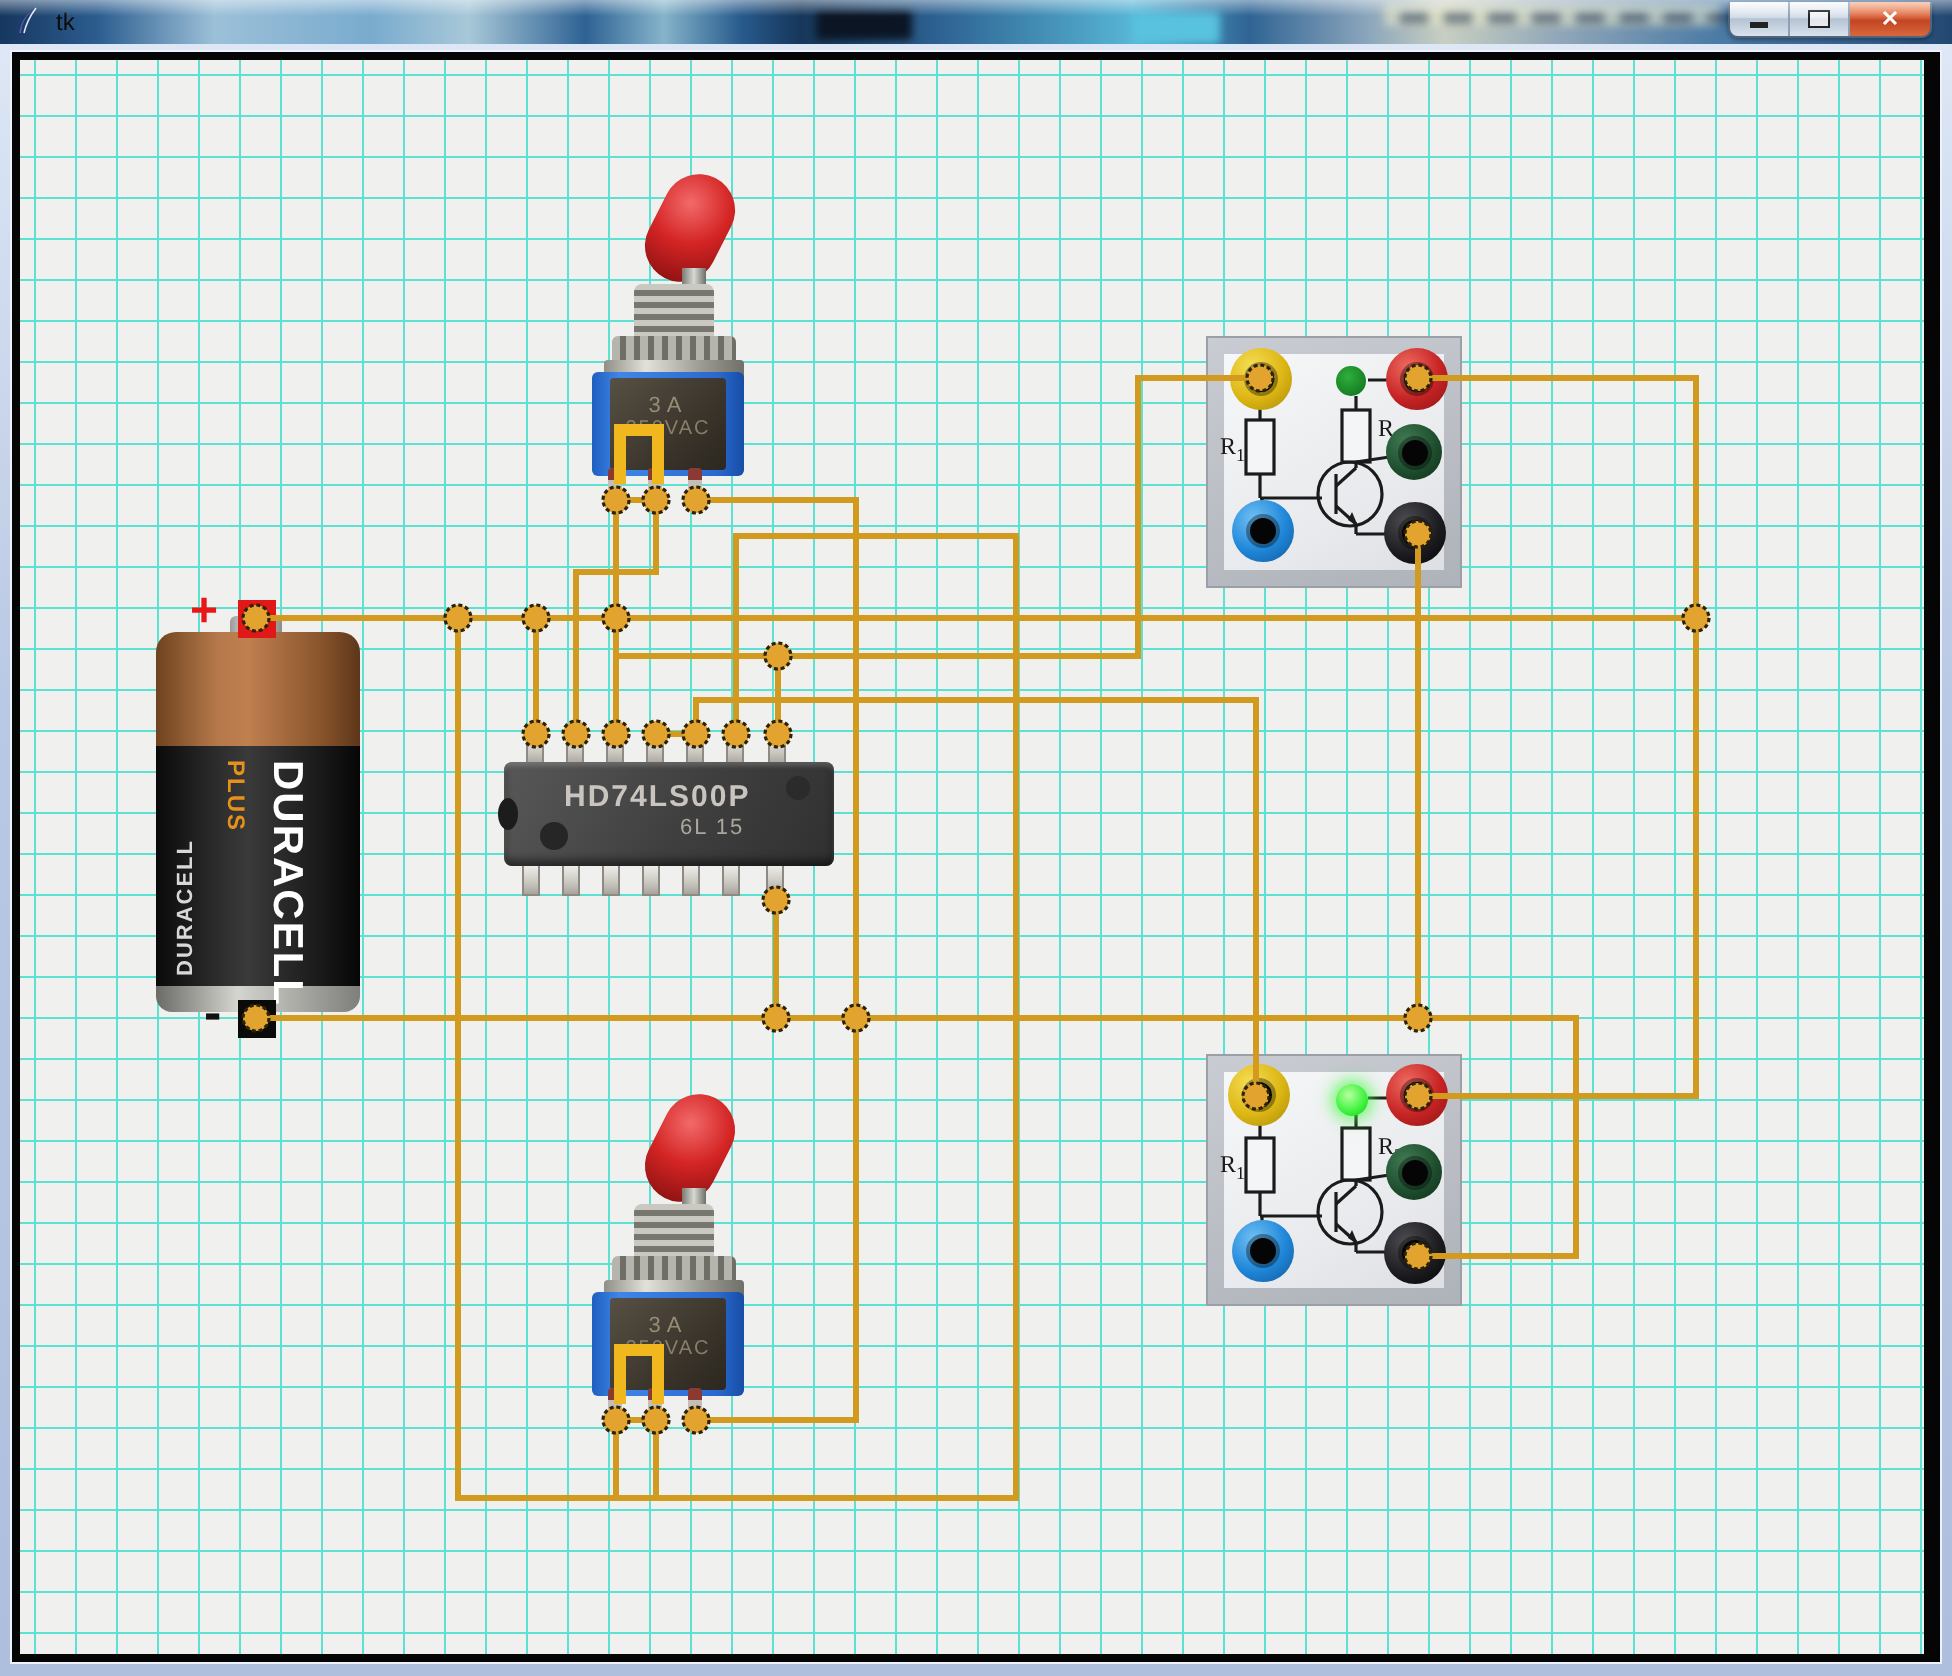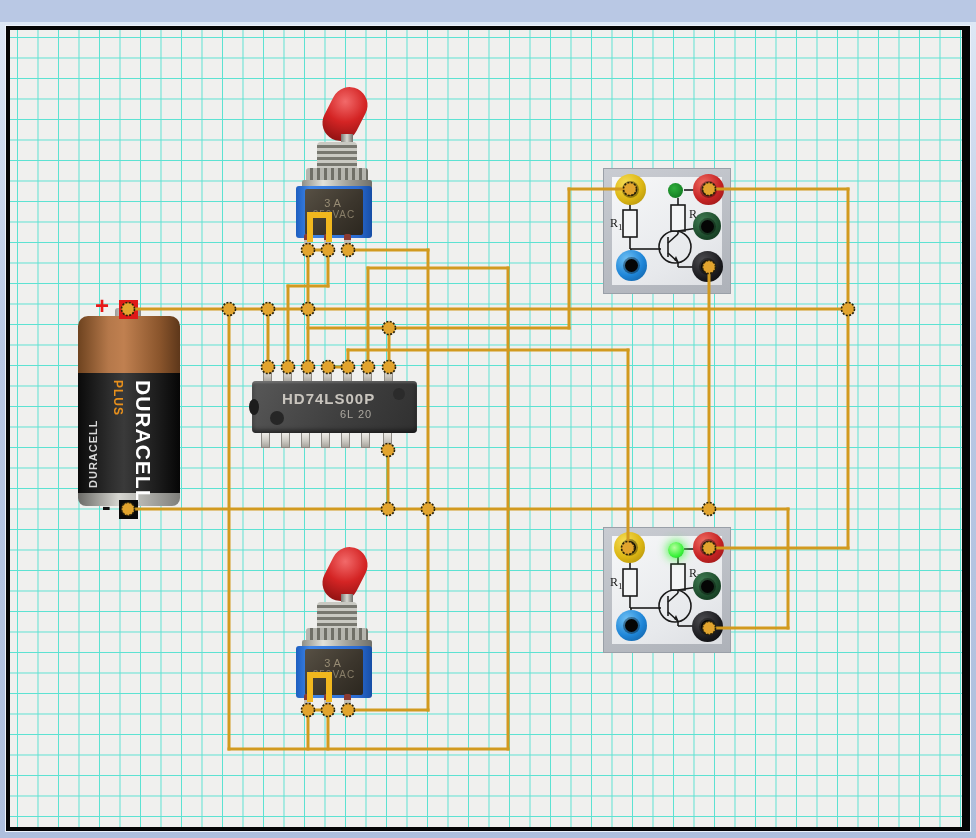--- a/index.html
+++ b/index.html
@@ -122,20 +122,42 @@
   .mod-svg{position:absolute;left:0;top:0;}
 
   
   #wires{position:absolute;left:0;top:0;z-index:50;}
 </style>
 </head>
 <body>
 
 <div class="window">
 
+  <div class="titlebar">
+    <div class="tb-blob blob-dark"></div>
+    <div class="tb-blob blob-cyan"></div>
+    <div class="tb-blob blob-doc"></div>
+    <div class="tb-blob blob-text"></div>
+    <svg class="tk-icon" viewBox="0 0 14 16">
+      <path d="M11 1 C6 3 3 7 2.2 14 L3.8 14 C4 10 5 6 11 1 Z" fill="#4a66a8" stroke="#24356b" stroke-width="0.7"></path>
+      <path d="M11 1 C8 5 6 9 5 13.5" stroke="#dfe6f4" stroke-width="0.8" fill="none"></path>
+    </svg>
+    <span class="tb-title">tk</span>
+    <div class="winbtns">
+      <div class="winbtn" title="minimize">
+          <span class="glyph-min"></span>
+        </div>
+      <div class="winbtn" title="maximize">
+          <span class="glyph-max"></span>
+        </div>
+      <div class="winbtn close">
+          <span>✕</span>
+        </div>
+    </div>
+  </div>
 
   <div class="frame">
     <div class="client">
       <div class="canvas">
 
         <div>
           <div class="comp bat-nub"></div>
           <div class="comp bat-copper"></div>
           <div class="comp bat-black"></div>
           <div class="comp bat-bottom"></div>
@@ -195,21 +217,21 @@
           <div class="comp ic-pin bot" style="left:291px;"></div>
           <div class="comp ic-pin bot" style="left:311px;"></div>
           <div class="comp ic-pin bot" style="left:331px;"></div>
           <div class="comp ic-pin bot" style="left:351px;"></div>
           <div class="comp ic-pin bot" style="left:373px;"></div>
           <div class="comp ic-body">
             <div class="ic-notch"></div>
             <div class="ic-dimple1"></div>
             <div class="ic-dimple2"></div>
             <div class="ic-part">HD74LS00P</div>
-            <div class="ic-date">6L 20</div>
+            <div class="ic-date">6L 15</div>
           </div>
         </div>
 
         <div class="comp module" style="left:594px;top:139px;">
           <div class="mod-panel"></div>
           <svg class="mod-svg" width="126" height="121" viewBox="0 0 126 121">
             <g stroke="#1b1b1b" stroke-width="1.6" fill="none">
               <line x1="26" y1="33" x2="26" y2="41"></line>
               <rect x="19" y="41" width="14" height="27" fill="#f4f5f6"></rect>
               <line x1="26" y1="68" x2="26" y2="80"></line>

